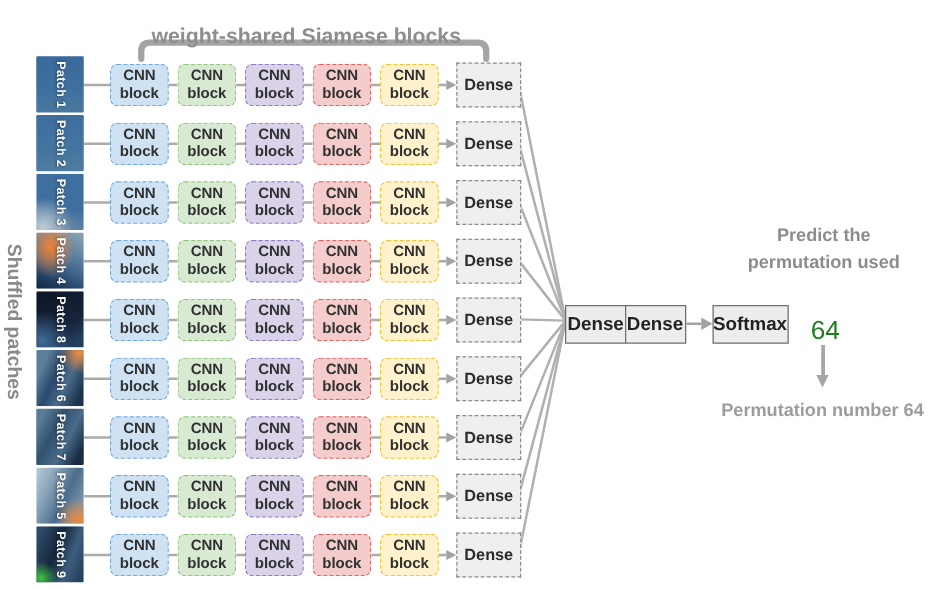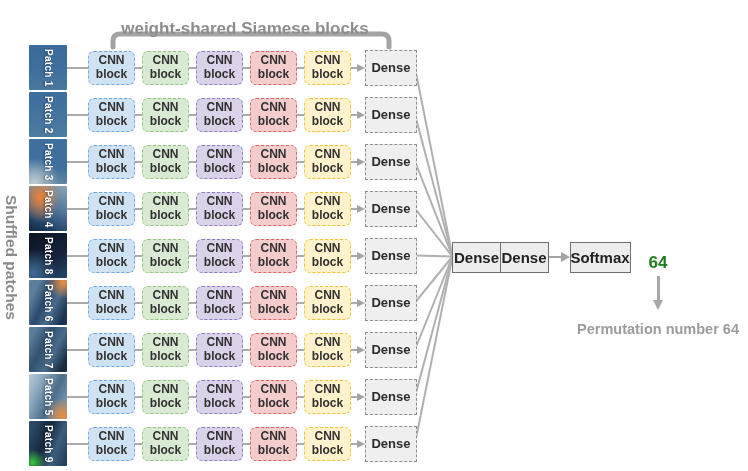--- a/index.html
+++ b/index.html
@@ -33,21 +33,21 @@
   .head{position:absolute;left:452px;top:241px;display:flex;align-items:center;z-index:2;}
   .hbox{height:31px;box-sizing:border-box;border:1.5px solid #6f6f6f;background:#ededed;
         display:flex;align-items:center;justify-content:center;font-size:15px;font-weight:700;color:#222;}
   .hd{width:49px;}
   .hd2{margin-left:-1.5px;}
   .haconn{display:flex;align-items:center;}
   .haline{width:12px;height:2.5px;background:#a3a3a3;}
   .htri{width:0;height:0;border-top:5.5px solid transparent;border-bottom:5.5px solid transparent;
         border-left:9px solid #a3a3a3;}
   .softmax{width:61px;}
-  .pred{margin-left:18px;font-size:17px;font-weight:700;margin-top:12px;}
+  .pred{margin-left:18px;font-size:21px;font-weight:400;margin-top:12px;}
   .predict-note{position:absolute;left:575px;top:179px;width:168px;text-align:center;
                 font-size:14.5px;font-weight:700;color:#8c8c8c;line-height:1.45;z-index:2;}
   .down-arrow{position:absolute;left:653px;top:276px;width:11px;height:36px;z-index:2;}
   .dline{position:absolute;left:4px;top:0;width:2.5px;height:24px;background:#a6a6a6;}
   .dtri{position:absolute;left:0;top:24px;width:0;height:0;
         border-left:5.5px solid transparent;border-right:5.5px solid transparent;
         border-top:10px solid #a6a6a6;}
   .result{position:absolute;left:558px;top:321px;width:200px;text-align:center;
           font-size:14.5px;font-weight:700;color:#9c9c9c;z-index:2;}
   
@@ -457,20 +457,24 @@
     <div class="hbox hd">Dense</div>
     <div class="hbox hd hd2">Dense</div>
     <div class="haconn">
       <i class="haline"></i>
       <i class="htri"></i>
     </div>
     <div class="hbox softmax">Softmax</div>
     <div class="pred" style="color: rgb(30, 125, 30);">64</div>
   </div>
 
+  <div class="predict-note">
+    <div>Predict the</div>
+    <div>permutation used</div>
+  </div>
 
   <div class="down-arrow">
     <i class="dline"></i>
     <i class="dtri"></i>
   </div>
 
   <div class="result">Permutation number 64</div>
 
 </div>
 

